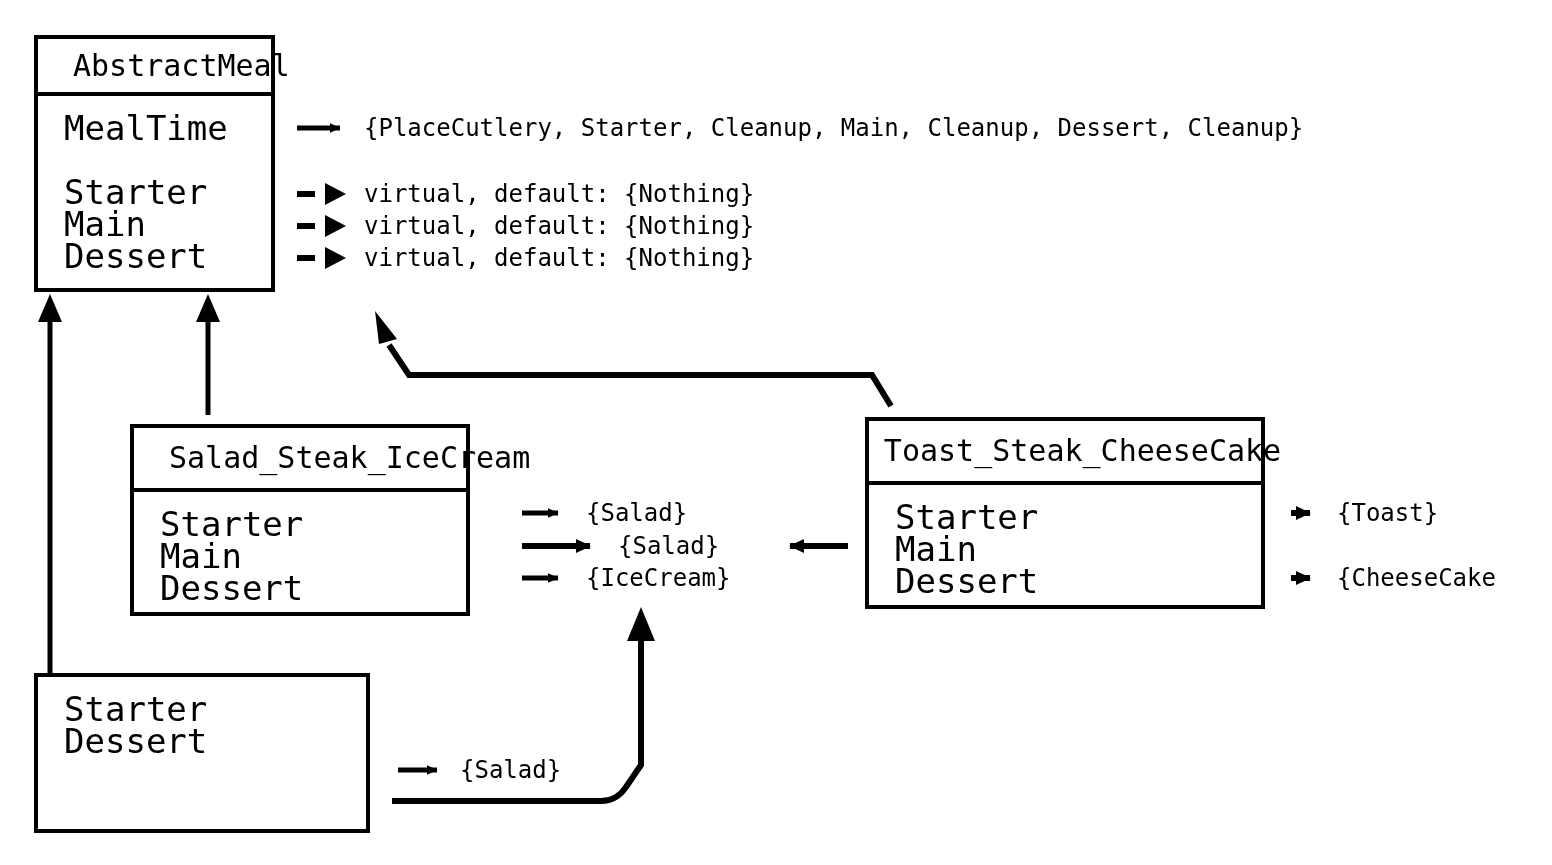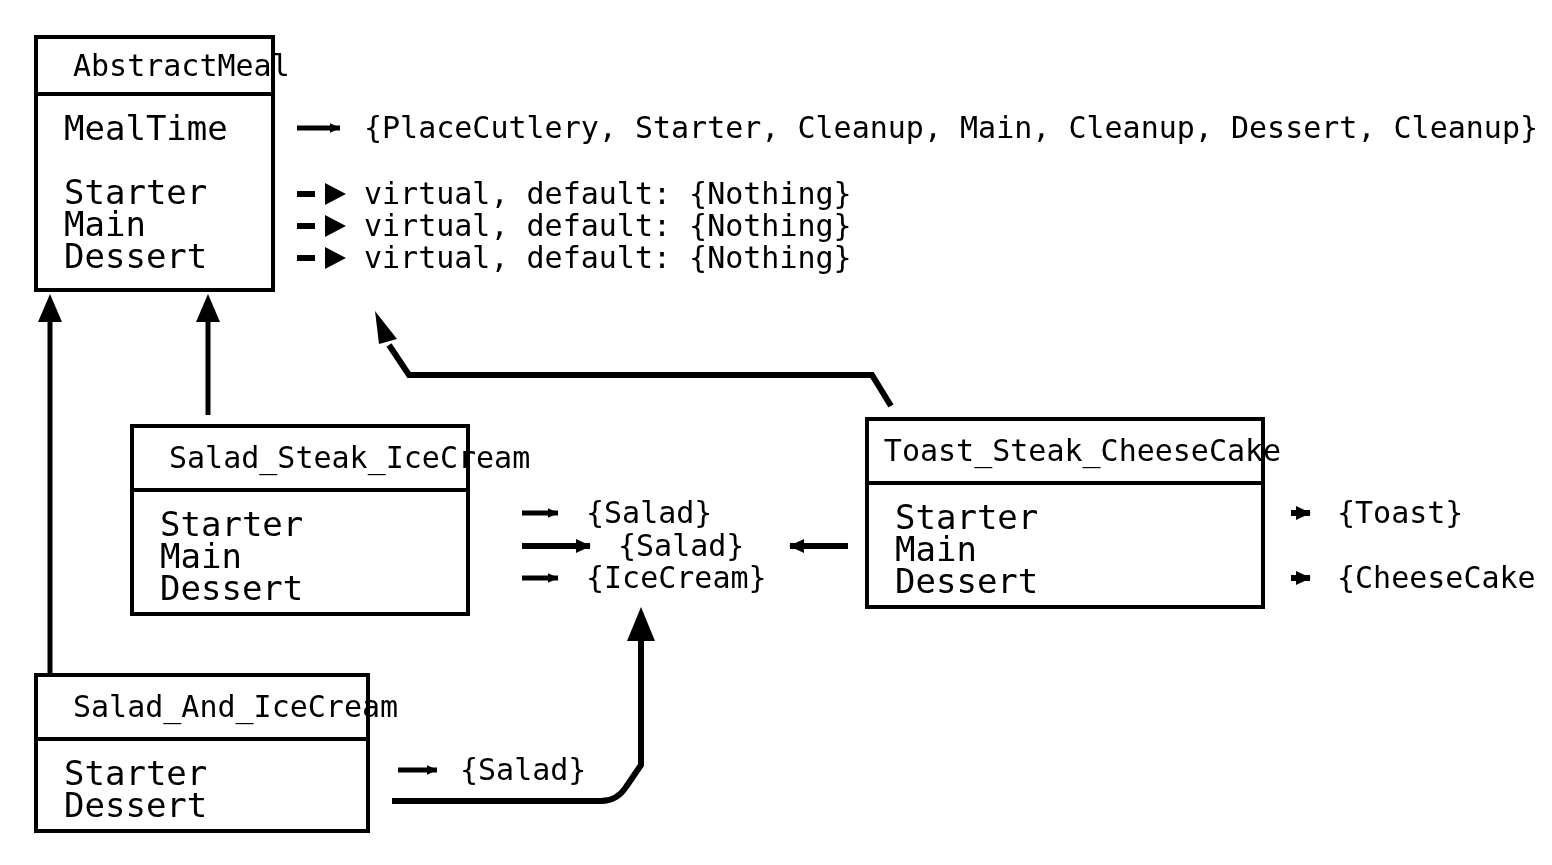--- a/index.html
+++ b/index.html
@@ -52,21 +52,21 @@
   .member {
     font-size: 34px;
     line-height: 32px;
     white-space: pre;
   }
   .spacer-row {
     height: 32px;
   }
   .anno {
     position: absolute;
-    font-size: 30px;
+    font-size: 24px;
     line-height: 32px;
     white-space: pre;
   }
 </style>
 </head>
 <body>
 
 <div id="canvas">
 
   <svg class="layer" viewBox="0 0 1552 865">
@@ -183,23 +183,20 @@
       <div class="member">Starter</div>
       <div class="member">Main</div>
       <div class="member">Dessert</div>
     </div>
   </div>
 
   <div class="anno" style="left:1337px; top:497px;">{Toast}</div>
   <div class="anno" style="left:1337px; top:562px;">{CheeseCake</div>
 
   <div class="uml-box" style="left:34px; top:673px; width:336px; height:160px;">
-    <div class="uml-header" style="height:64px;">
-      <span class="uml-title">Salad_And_IceCream</span>
-    </div>
     <div class="uml-body" style="padding-top:16px;">
       <div class="member">Starter</div>
       <div class="member">Dessert</div>
     </div>
   </div>
 
   <div class="anno" style="left:460px; top:754px;">{Salad}</div>
 
 </div>
 

